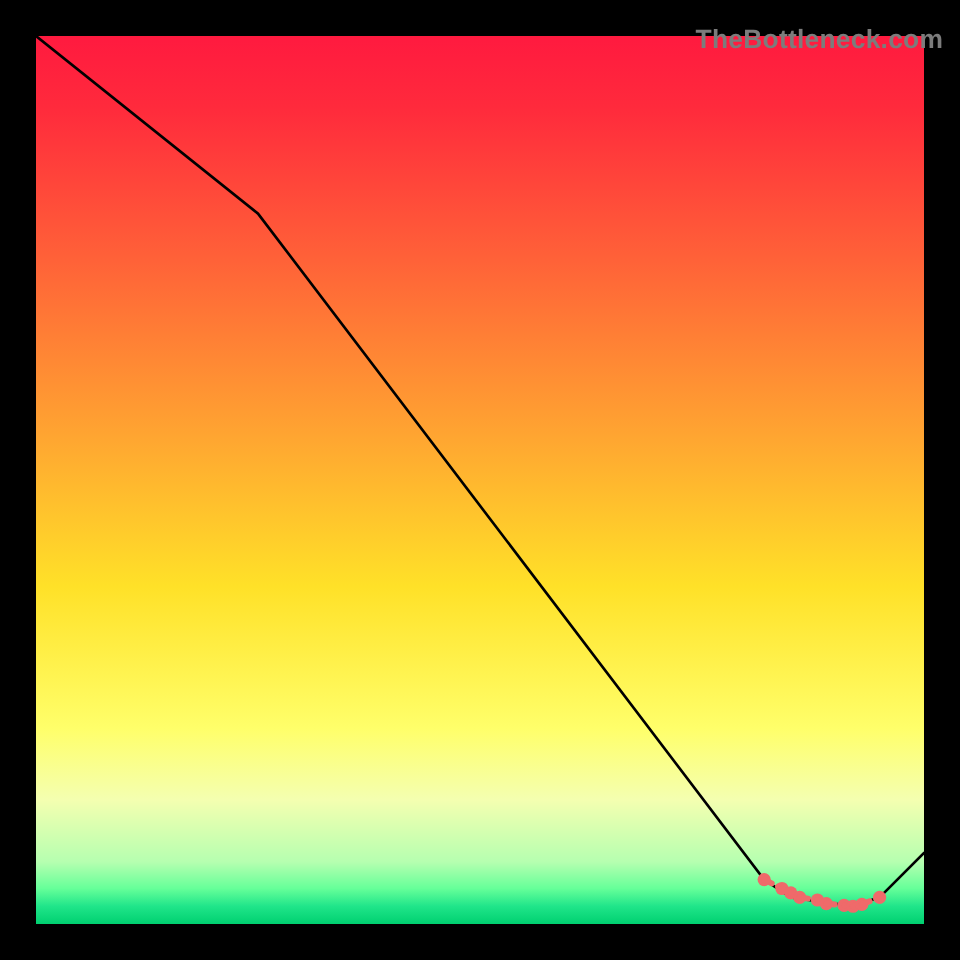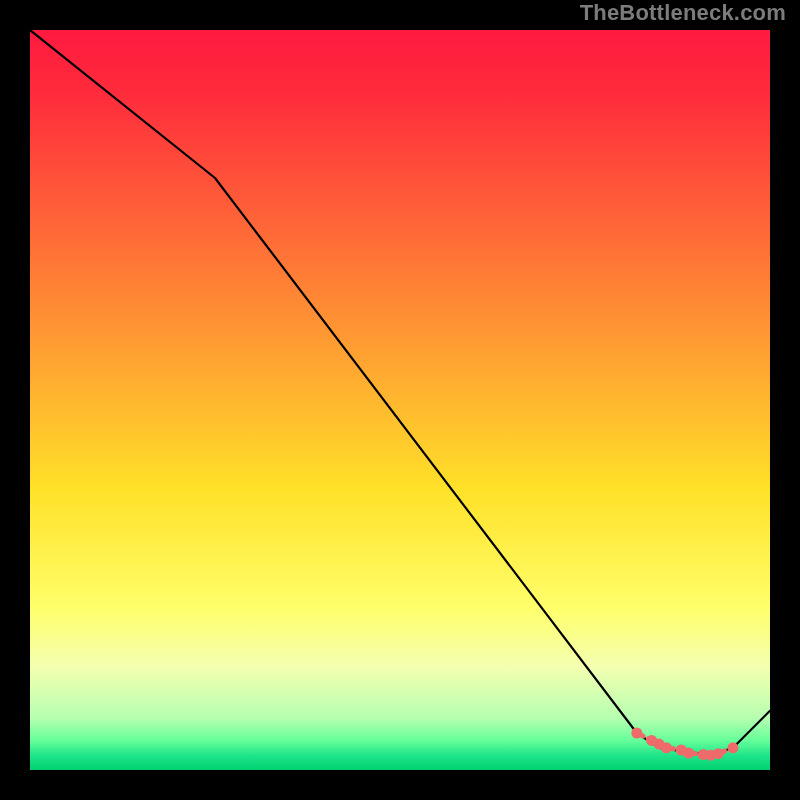--- a/index.html
+++ b/index.html
@@ -11,21 +11,21 @@
     font-family: Arial, Helvetica, sans-serif;
   }
   .stage {
     position: relative;
     width: 800px;
     height: 800px;
     background: #000;
   }
   .watermark {
     position: absolute;
-    top: 0;
+    top: 20px;
     right: 14px;
     color: #7c7c7c;
     font-size: 22px;
     font-weight: 600;
     letter-spacing: 0.2px;
     z-index: 20;
   }
   .plot-area {
     position: absolute;
     left: 30px;

